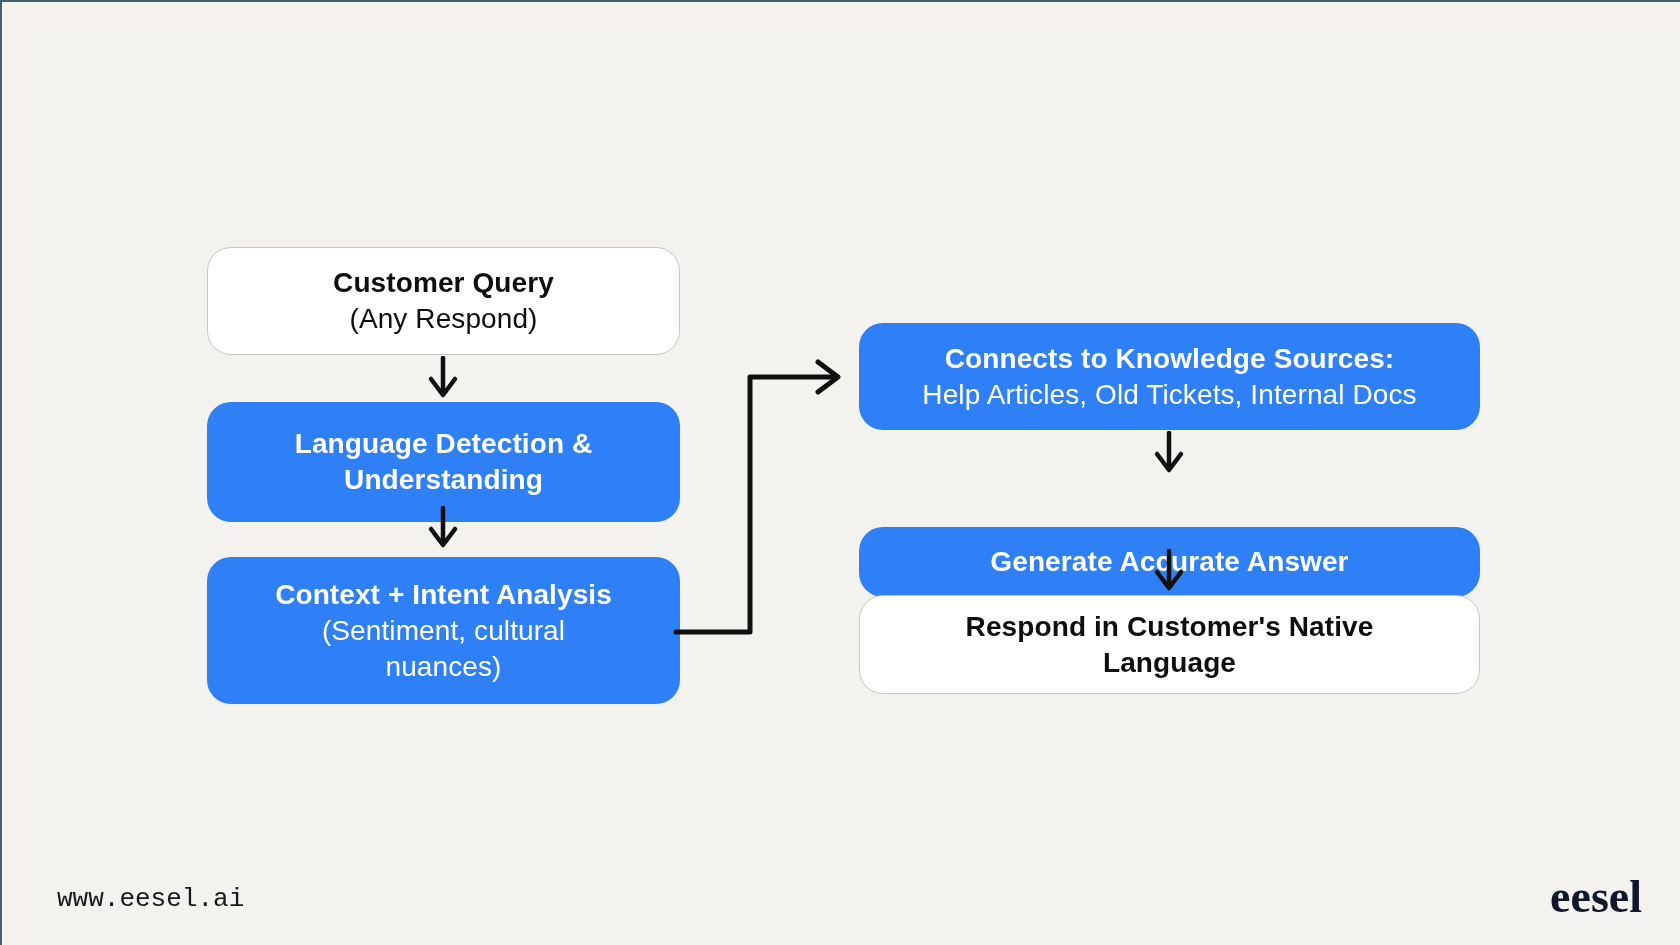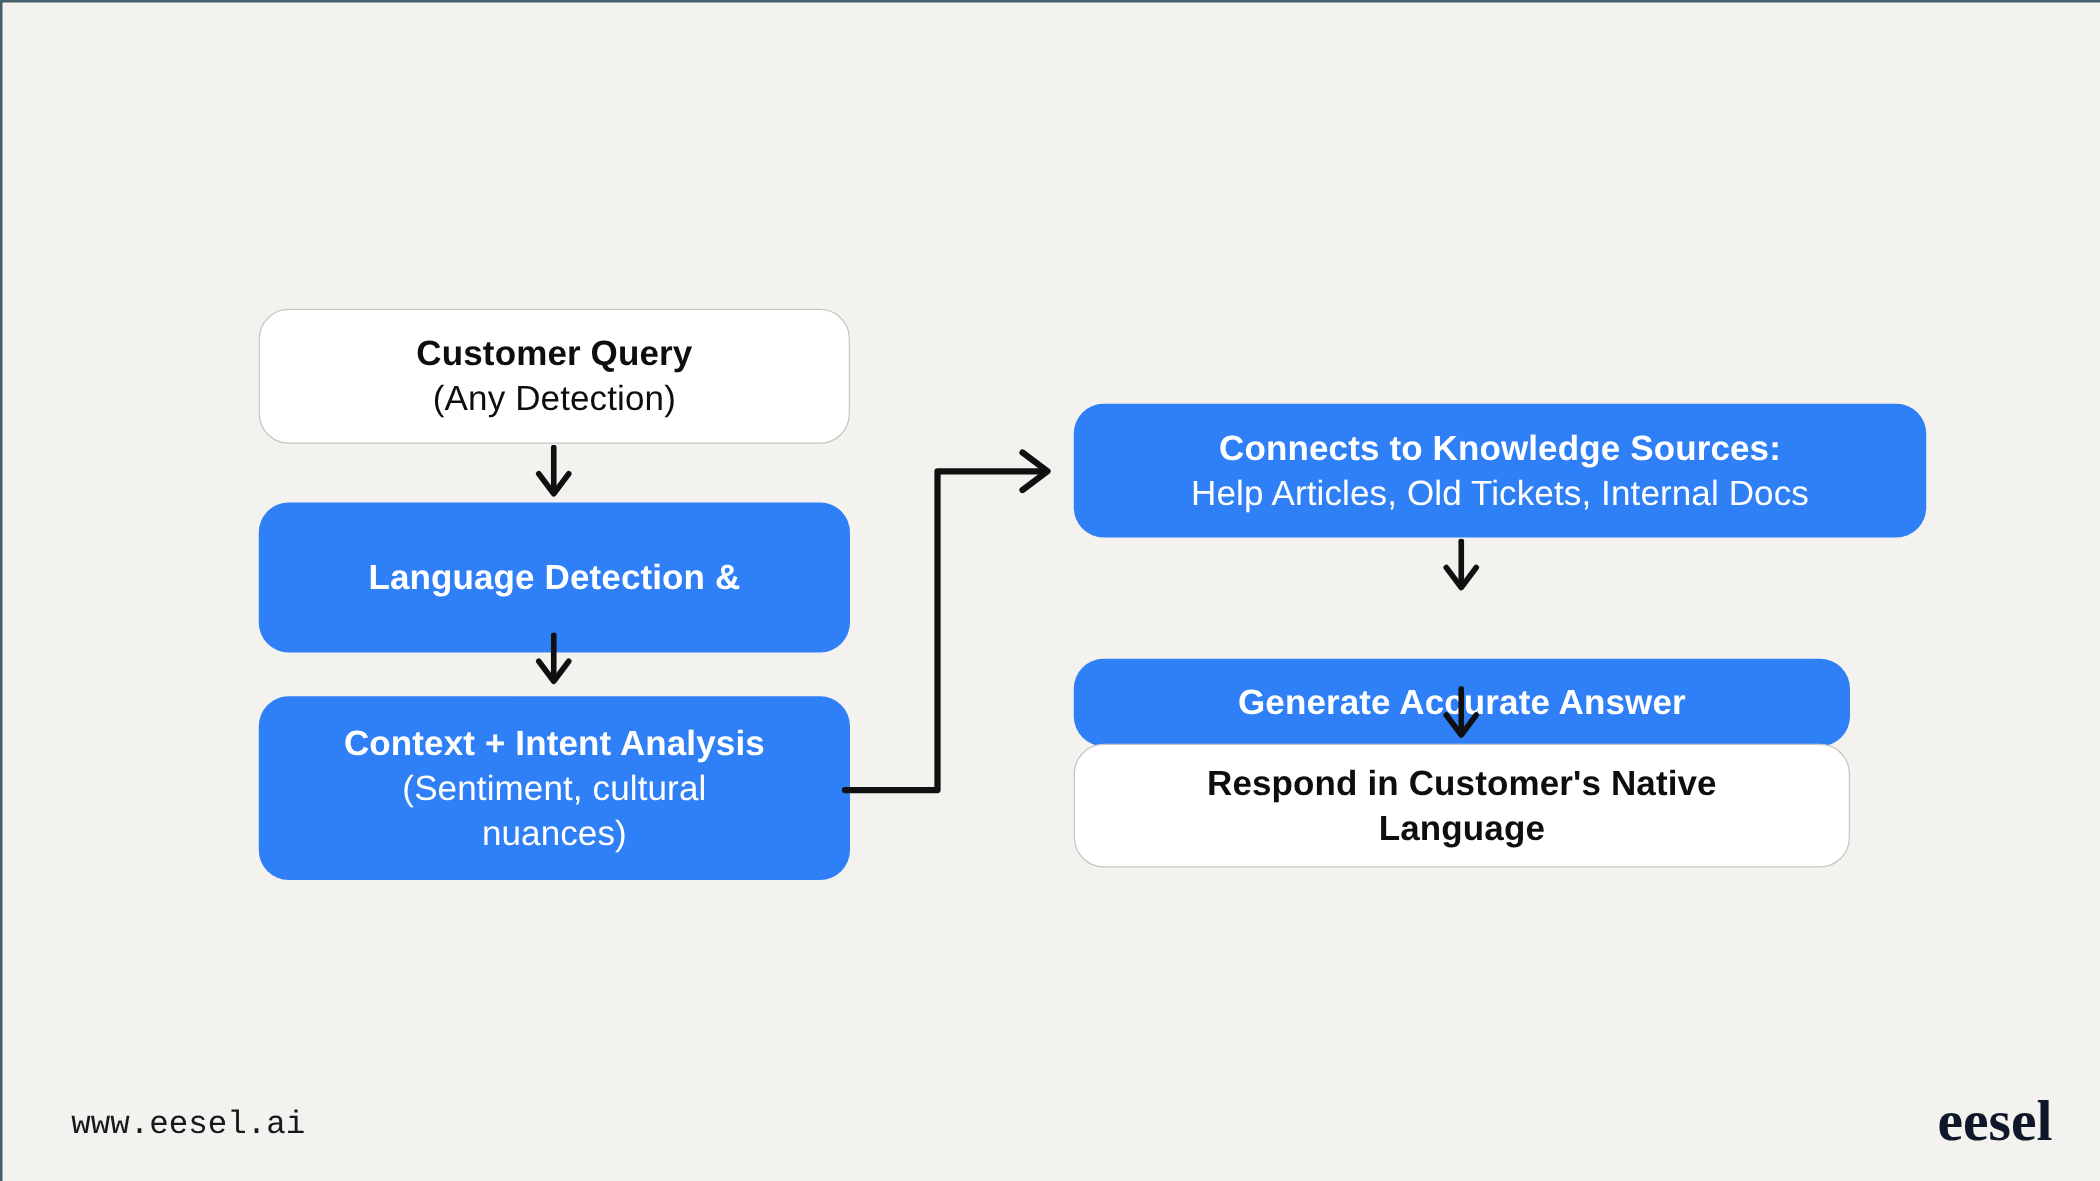--- a/index.html
+++ b/index.html
@@ -64,50 +64,51 @@
     font-family: "Liberation Serif", "DejaVu Serif", serif;
     font-size: 46px;
     color: #0f172a;
     font-weight: bold;
   }
 
   
   .n-customer-query     { left: 205px; top: 245px; width: 473px; height: 108px; }
   .n-language-detection { left: 205px; top: 400px; width: 473px; height: 120px; }
   .n-context-intent     { left: 205px; top: 555px; width: 473px; height: 147px; }
-  .n-knowledge-sources  { left: 857px; top: 321px; width: 682px; height: 107px; }
+  .n-knowledge-sources  { left: 857px; top: 321px; width: 621px; height: 107px; }
   .n-generate-answer    { left: 857px; top: 477px; width: 621px; height: 70px; margin-top: 48px;  }
   .n-respond-native     { left: 857px; top: 593px; width: 621px; height: 99px;  }
 
   
   .a1 { left: 419px;  top: 354px; }
   .a2 { left: 419px;  top: 504px; }
   .a3 { left: 1145px; top: 429px; }
   .a4 { left: 1145px; top: 547px; }
   .elbow { left: 660px; top: 353px; }
 </style>
 </head>
 <body>
 
 <div class="frame">
 
   <div class="node white n-customer-query">
     <span class="line bold">Customer Query</span>
-    <span class="line">(Any Detection)</span>
+    <span class="line">(Any Respond)</span>
   </div>
 
   <div class="arrow a1">
     <svg width="44" height="46" viewBox="0 0 44 46">
       <path d="M22,2 L22,37" stroke-width="4.5"></path>
       <path d="M10,23 L22,39 L34,23" stroke-width="4.5"></path>
     </svg>
   </div>
 
   <div class="node blue n-language-detection">
     <span class="line bold">Language Detection &amp;</span>
+    <span class="line bold">Understanding</span>
   </div>
 
   <div class="arrow a2">
     <svg width="44" height="46" viewBox="0 0 44 46">
       <path d="M22,2 L22,37" stroke-width="4.5"></path>
       <path d="M10,23 L22,39 L34,23" stroke-width="4.5"></path>
     </svg>
   </div>
 
   <div class="node blue n-context-intent">

